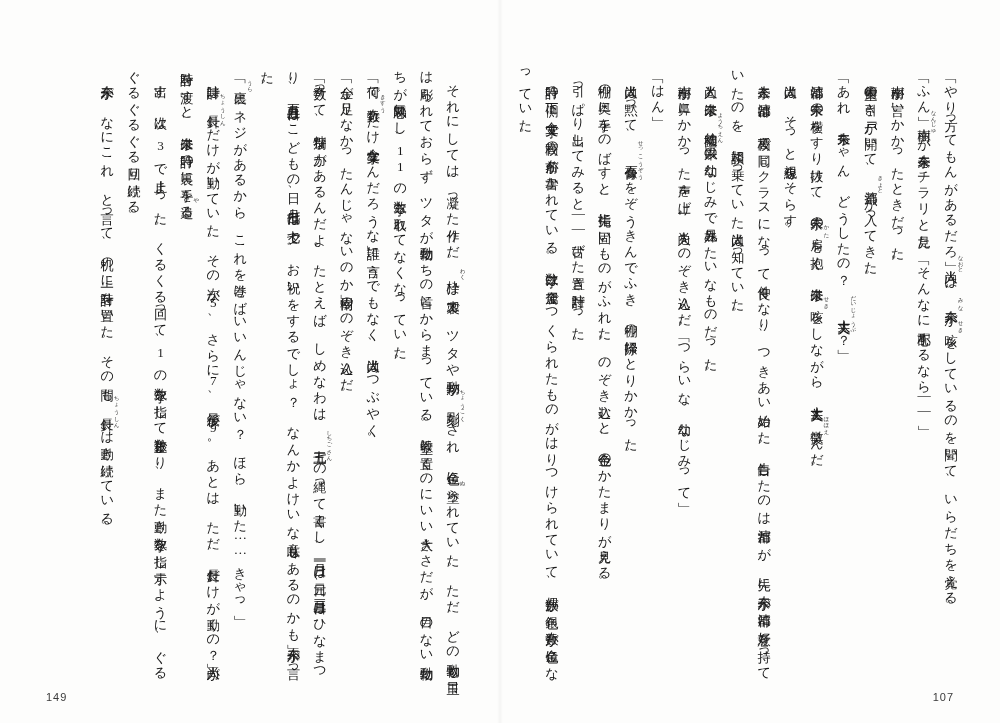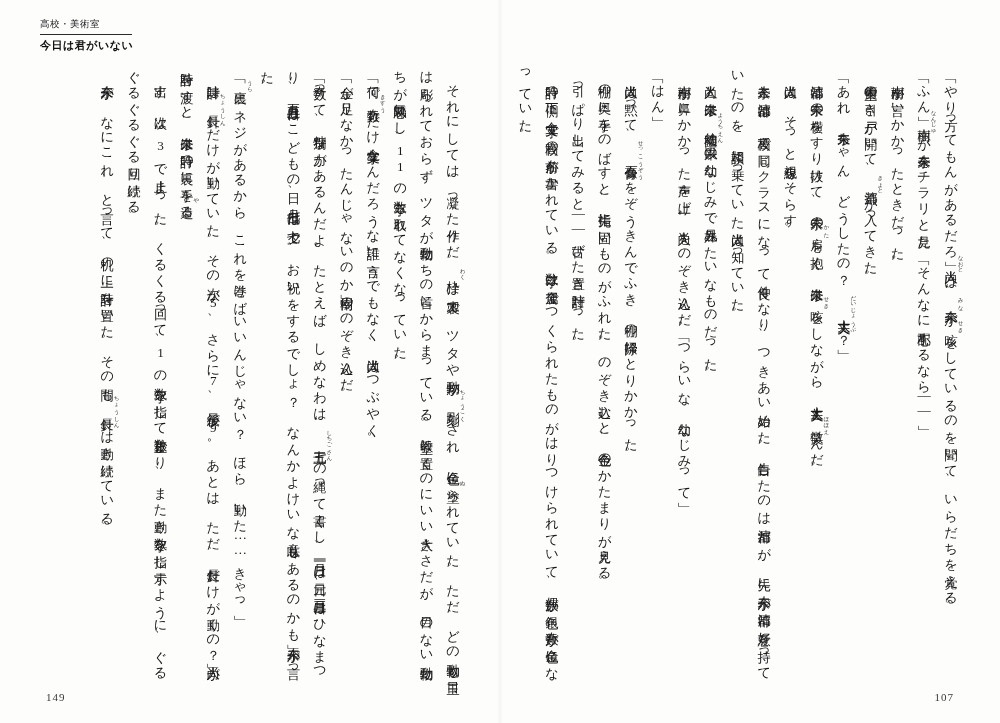--- a/index.html
+++ b/index.html
@@ -48,21 +48,21 @@
     font-weight: bold;
     letter-spacing: 0.5px;
     color: #111;
     white-space: nowrap;
   }
 
   
   .folio {
     position: absolute;
     bottom: 20px;
-    font-family: Liberation Serif, serif;
+    font-family: Liberation Sans, sans-serif;
     font-size: 11px;
     color: #3a3a3a;
     letter-spacing: 1px;
     text-align: right;
   }
   .folio-left { left: 46px; }
   .folio-right { right: 46px; }
 
   
   .page {
@@ -112,25 +112,20 @@
     pointer-events: none;
   }
 </style>
 </head>
 <body>
 
 <div class="spread">
 
   <div class="gutter"></div>
 
-  <div class="running-head">
-    <div class="series">高校・美術室</div>
-    <div class="rule"></div>
-    <div class="title">今日は君がいない</div>
-  </div>
 
   <div class="page page-right">
     <div class="col-flow">
       <p class="para">「やり方ってもんがあるだろ」<ruby>尚人<rt>なおと</rt></ruby>は、<ruby>未奈<rt>みな</rt></ruby>が<ruby>咳<rt>せき</rt></ruby>をしているのを聞いて、いらだちを覚える。</p>
       <p class="para">「ふん」<ruby>南樹<rt>なんじゅ</rt></ruby>が未奈をチラリと見た。「そんなに心配するなら<span class="dash">——</span>」</p>
       <p class="para">南樹が言いかかったときだった。</p>
       <p class="para">美術室の引き戸が開いて、<ruby>清都<rt>きよと</rt></ruby>が入ってきた。</p>
       <p class="para">「あれ、未奈ちゃん、どうしたの？　<ruby>大丈夫<rt>だいじょうぶ</rt></ruby>？」</p>
       <p class="para">清都は未奈の横をすり抜けて、未奈の<ruby>肩<rt>かた</rt></ruby>を抱く。未奈は<ruby>咳<rt>せき</rt></ruby>をしながら、大丈夫と<ruby>微笑<rt>ほほえ</rt></ruby>んだ。</p>
       <p class="para">尚人は、そっと視線をそらす。</p>

